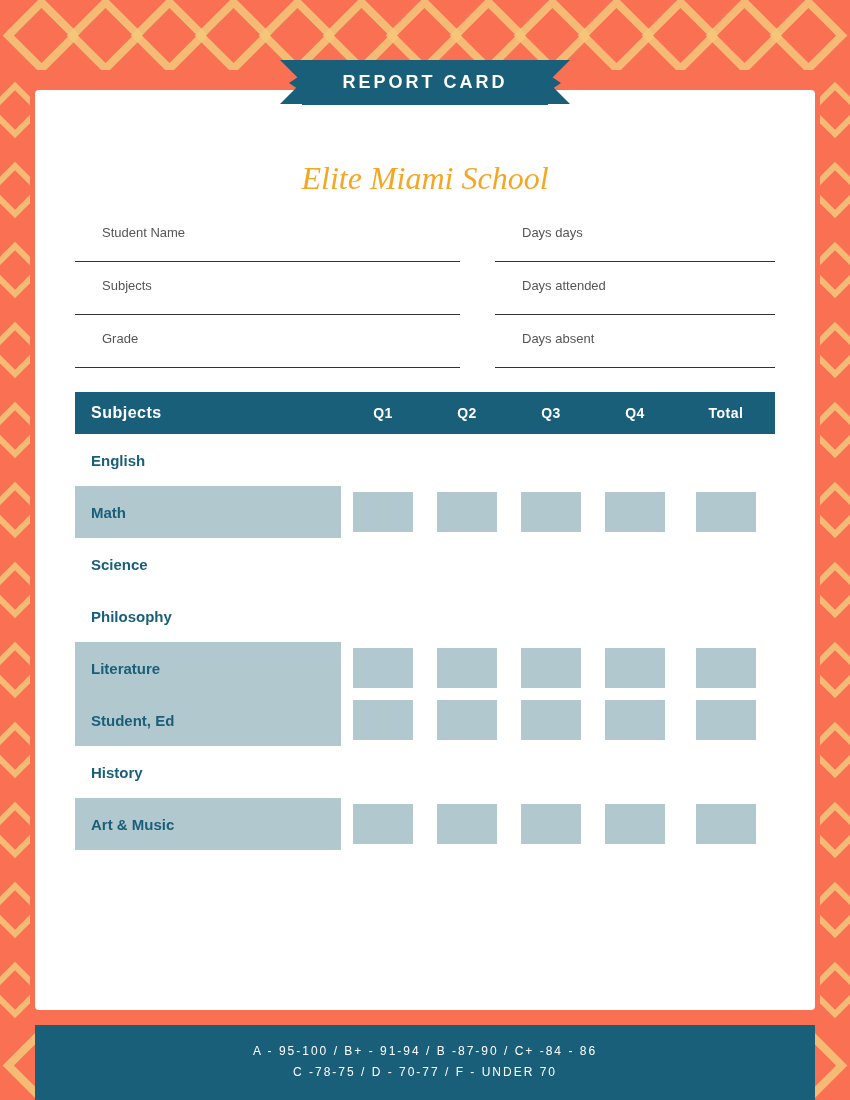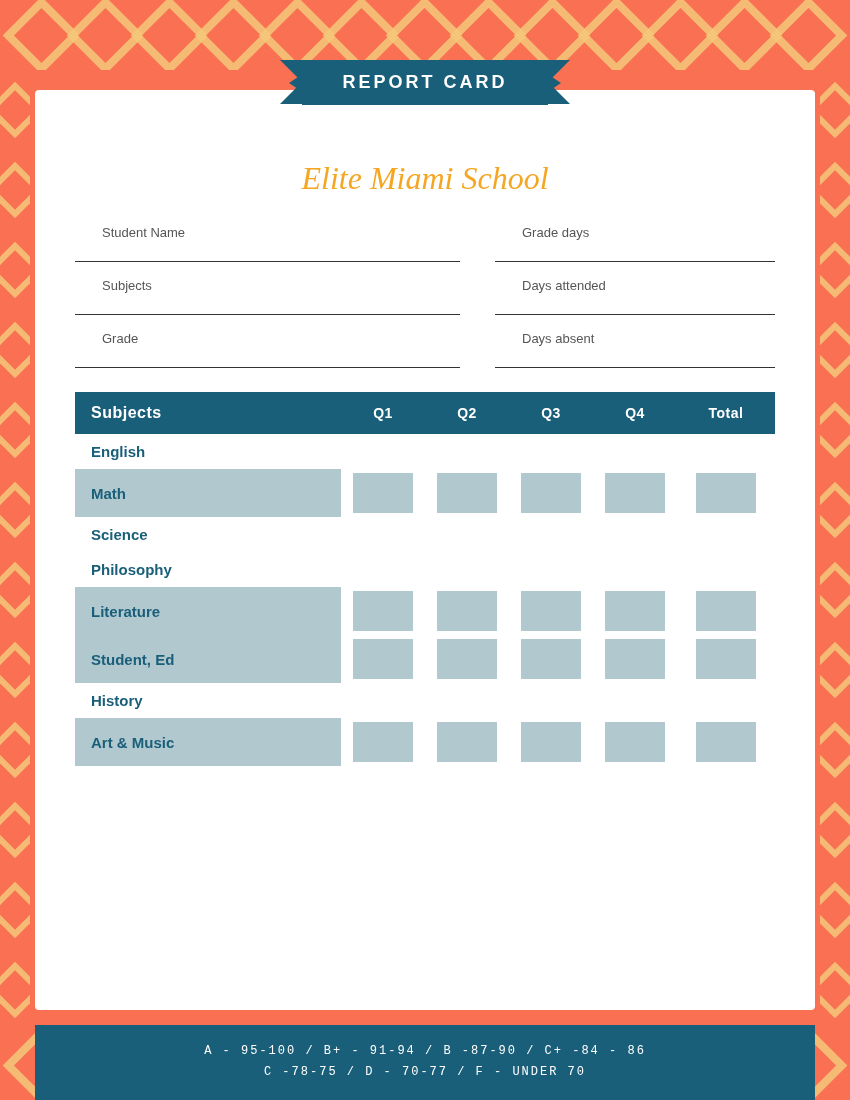--- a/index.html
+++ b/index.html
@@ -235,21 +235,21 @@
     }
 
     .header-row th:first-child {
       text-align: left;
       padding-left: 16px;
       font-size: 16px;
     }
 
     .subject-row td {
       padding: 4px 4px;
-      height: 35px;
+      height: 52px;
       vertical-align: middle;
     }
 
     .subject-row td:first-child {
       font-size: 15px;
       color: #1a5f7a;
       font-weight: 600;
       padding-left: 16px;
     }
 
@@ -282,21 +282,21 @@
       padding: 16px 20px;
       z-index: 2;
       text-align: center;
     }
 
     .grade-scale-text {
       color: white;
       font-size: 12px;
       letter-spacing: 2px;
       line-height: 1.8;
-      font-family: Liberation Mono, monospace;
+      font-family: Liberation Sans, sans-serif;
     }
   </style>
 </head>
 <body>
 
 <div class="bg-pattern"></div>
 
 <div class="pattern-top">
   <div class="diamond-row">
     <div class="diamond"></div>
@@ -384,21 +384,21 @@
           <span class="form-label">Subjects</span>
           <span class="form-line"></span>
         </div>
         <div class="form-field">
           <span class="form-label">Grade</span>
           <span class="form-line"></span>
         </div>
       </div>
       <div class="form-right">
         <div class="form-field">
-          <span class="form-label">Grade days</span>
+          <span class="form-label">Days days</span>
           <span class="form-line"></span>
         </div>
         <div class="form-field">
           <span class="form-label">Days attended</span>
           <span class="form-line"></span>
         </div>
         <div class="form-field">
           <span class="form-label">Days absent</span>
           <span class="form-line"></span>
         </div>

